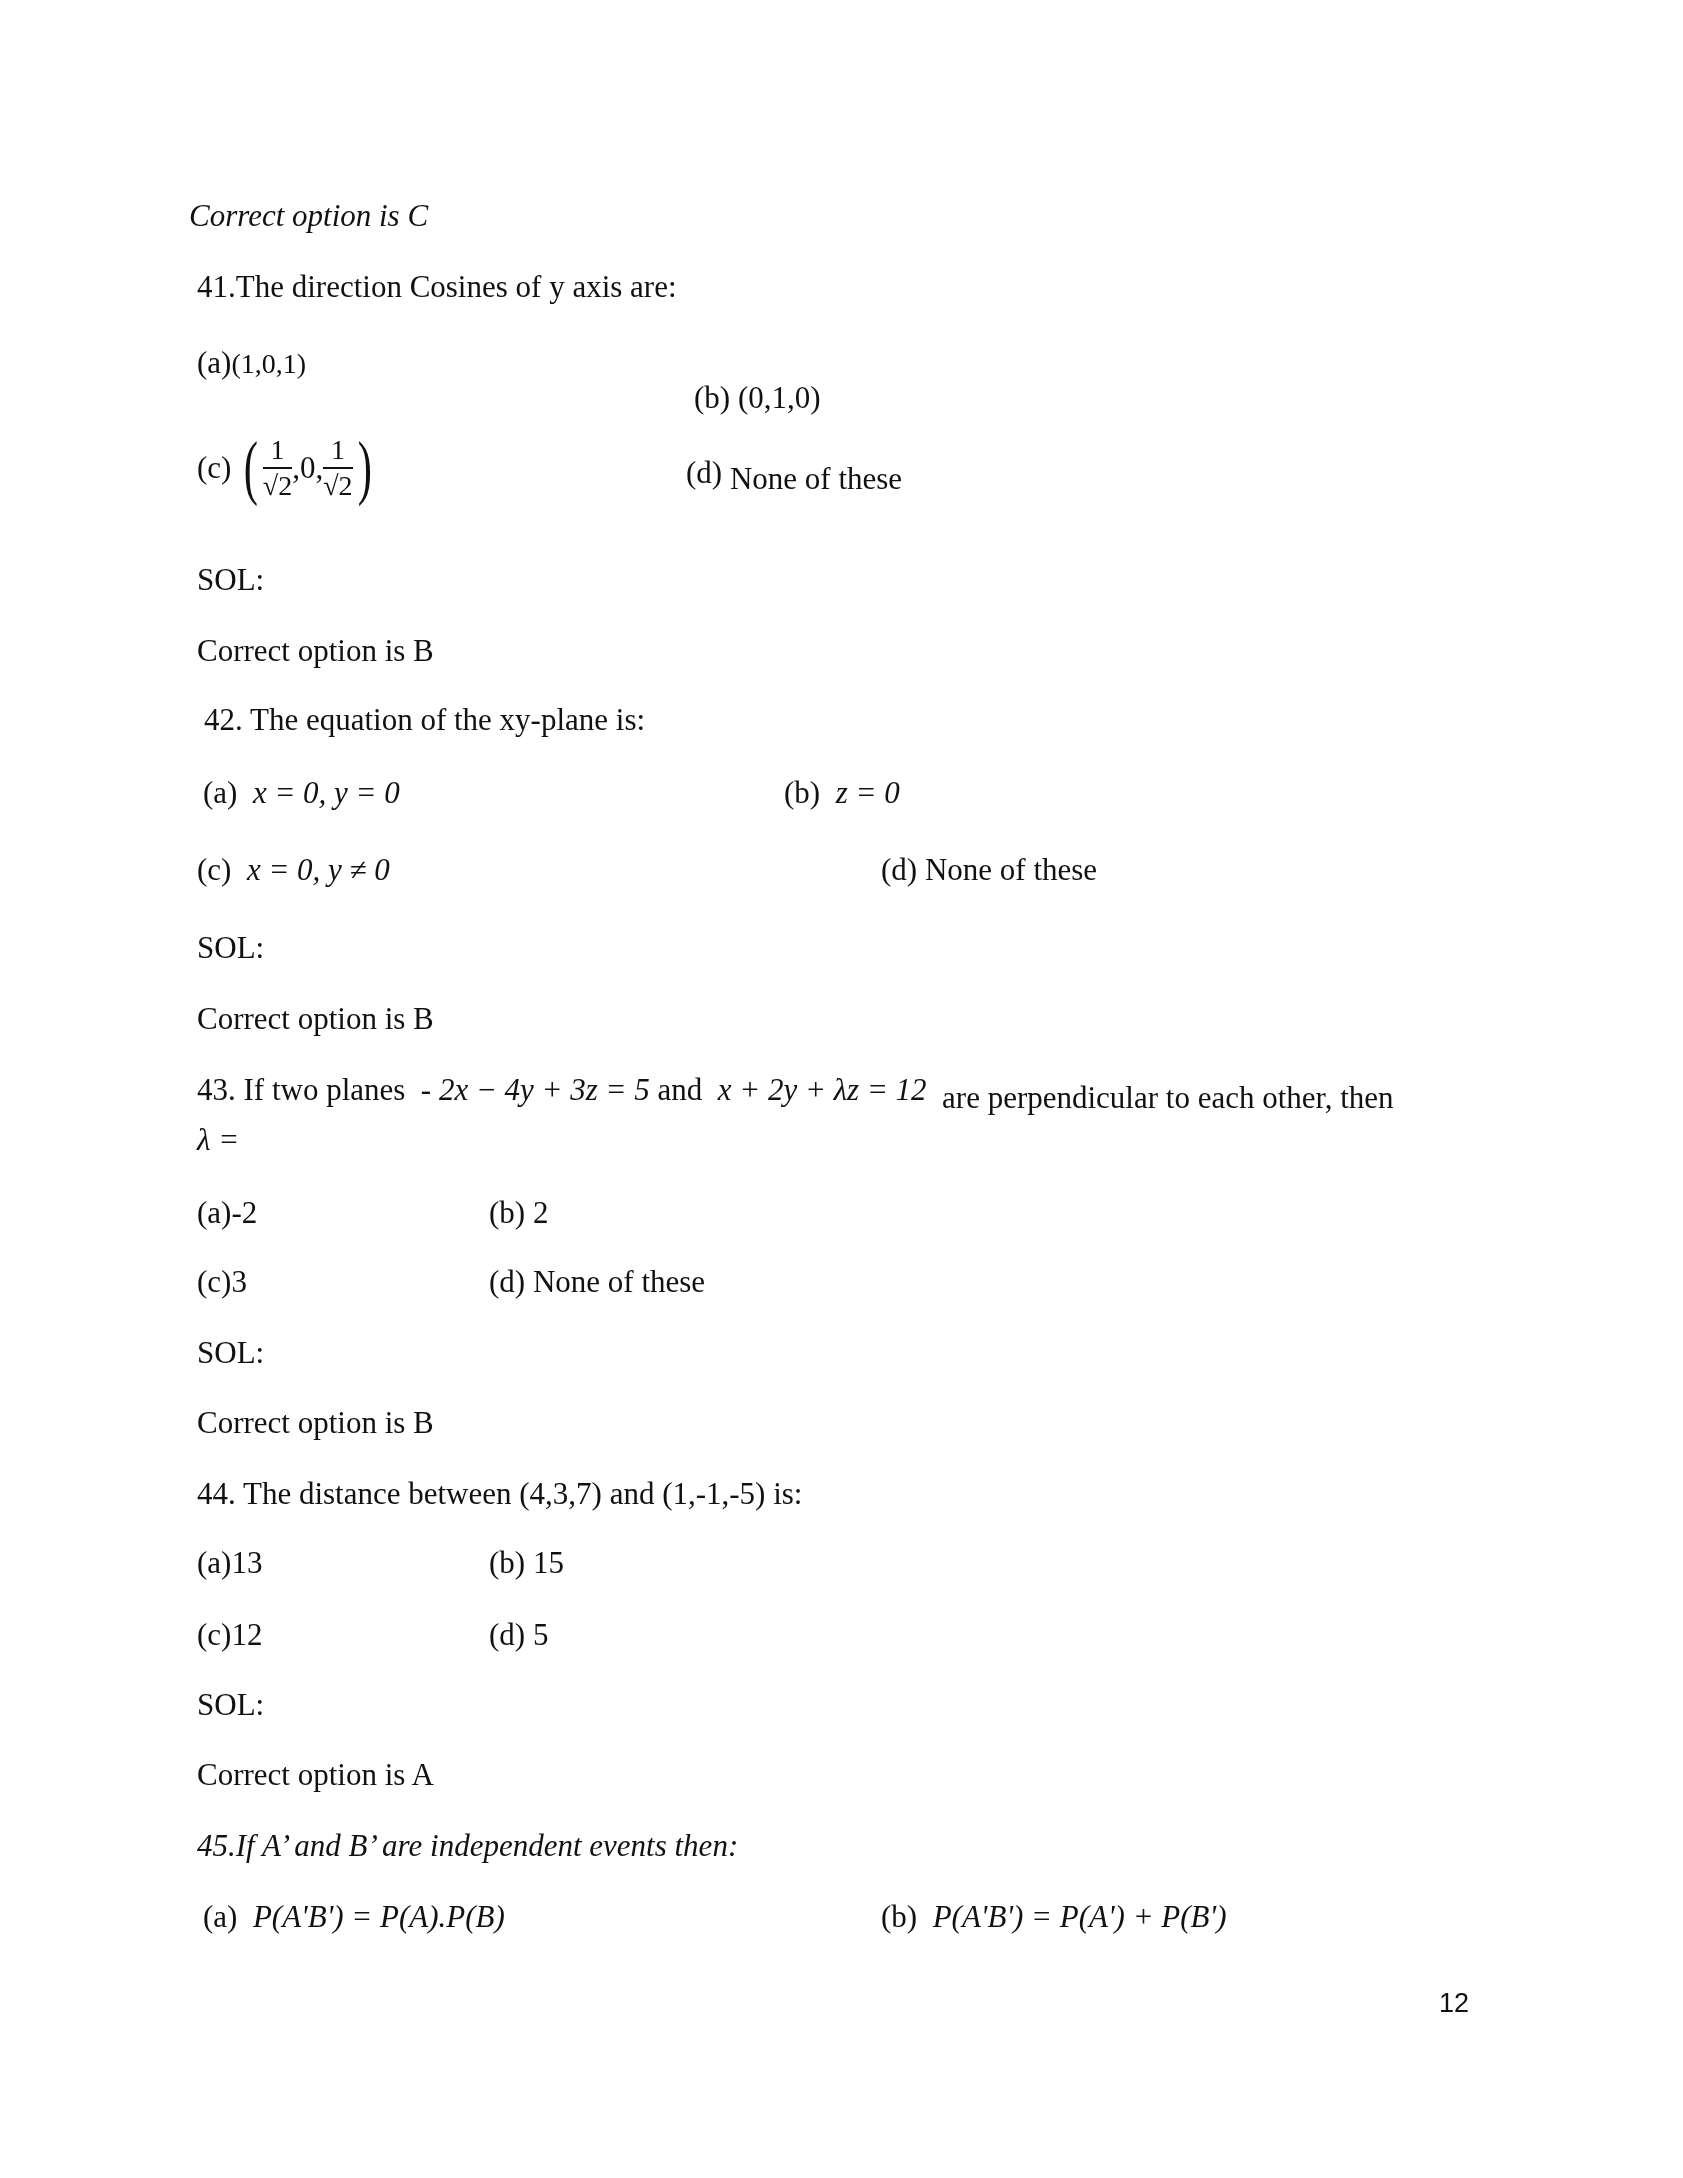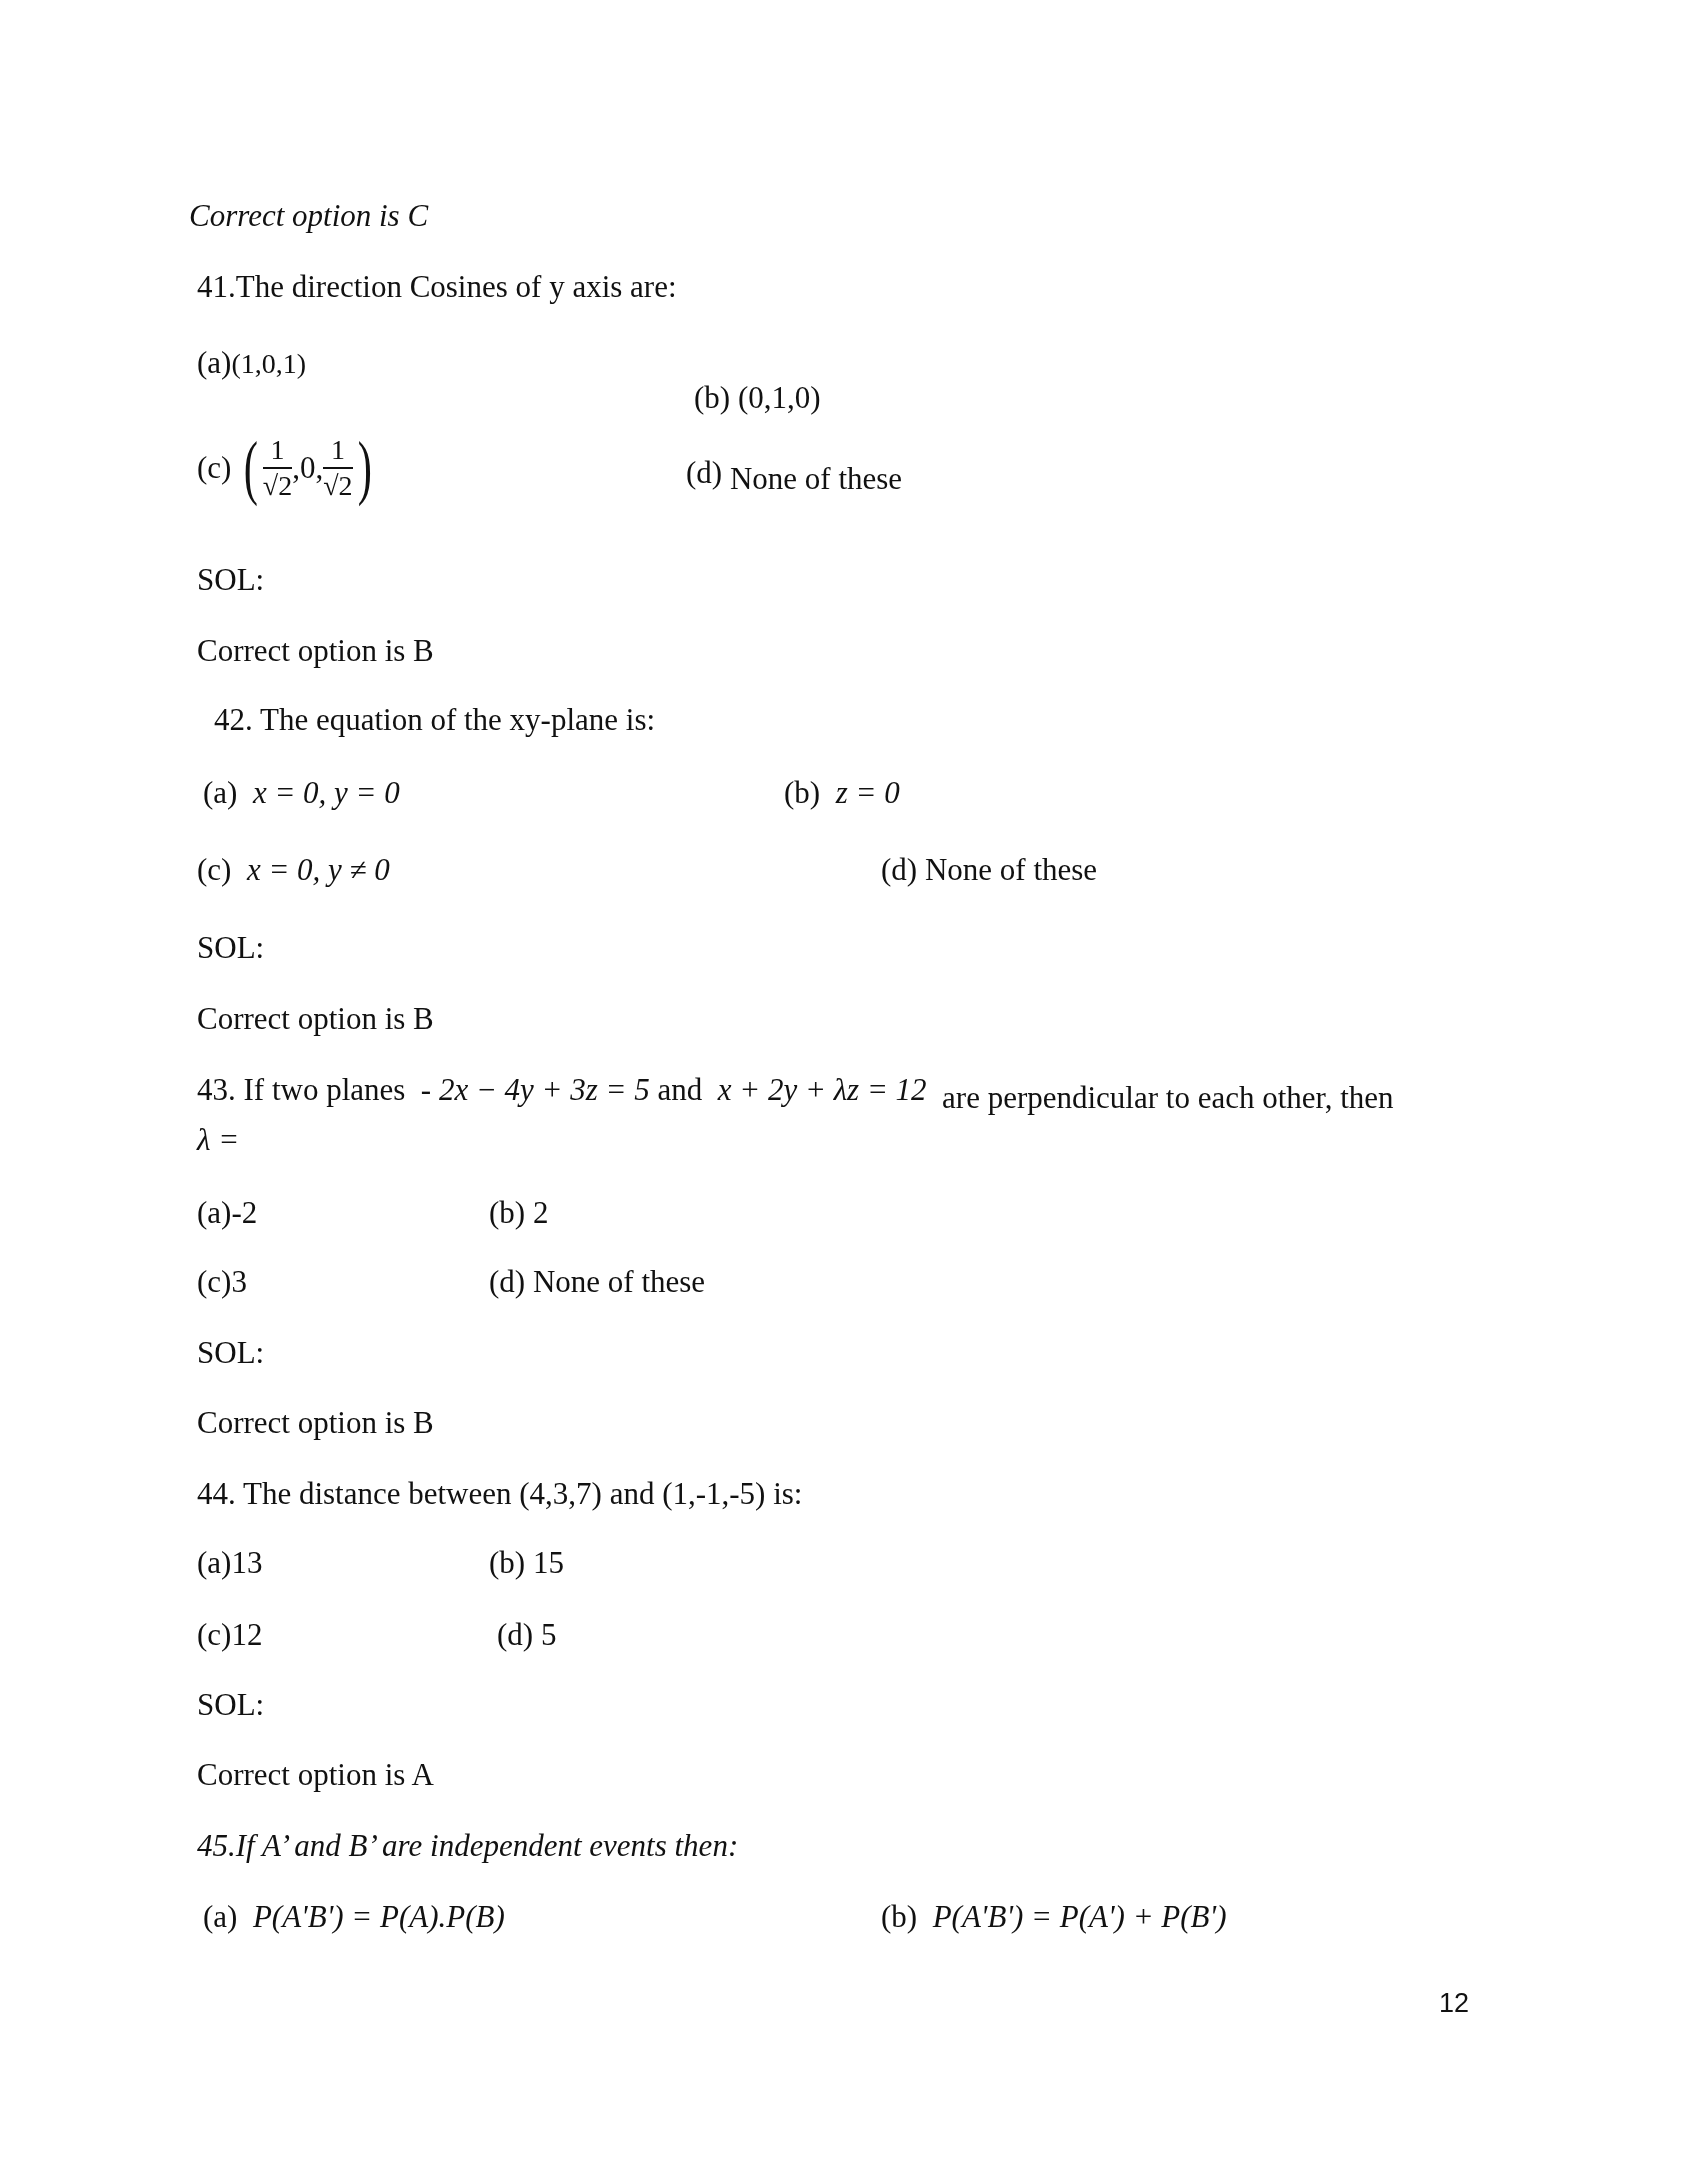--- a/index.html
+++ b/index.html
@@ -30,21 +30,21 @@
   <div class="ln" style="left:197px;top:432px;">
     <span style="vertical-align:middle;">(c)</span>
     <span class="bigp">(</span><span class="frac"><span class="num">1</span><span class="den">√2</span></span><span style="vertical-align:middle;">,0,</span><span class="frac"><span class="num">1</span><span class="den">√2</span></span><span class="bigp">)</span>
   </div>
   <div class="ln" style="left:686px;top:463px;">
     <span style="position:relative;top:-6px;">(d)</span> <span>None of these</span>
   </div>
   <div class="ln" style="left:197px;top:564px;">SOL:</div>
   <div class="ln" style="left:197px;top:635px;">Correct option is B</div>
 
-  <div class="ln" style="left:214px;top:704px;">42. The equation of the xy-plane is:</div>
+  <div class="ln" style="left:204px;top:704px;">42. The equation of the xy-plane is:</div>
   <div class="ln" style="left:203px;top:777px;">
     <span>(a)</span>&nbsp; <span class="m">x = 0, y = 0</span>
   </div>
   <div class="ln" style="left:784px;top:777px;">
     <span>(b)</span>&nbsp; <span class="m">z = 0</span>
   </div>
   <div class="ln" style="left:197px;top:854px;">
     <span>(c)</span>&nbsp; <span class="m">x = 0, y ≠ 0</span>
   </div>
   <div class="ln" style="left:881px;top:854px;">
@@ -75,21 +75,21 @@
   <div class="ln" style="left:197px;top:1478px;">44. The distance between (4,3,7) and (1,-1,-5) is:</div>
   <div class="ln" style="left:197px;top:1547px;">
     <span>(a)</span><span>13</span>
   </div>
   <div class="ln" style="left:489px;top:1547px;">
     <span>(b)</span> <span>15</span>
   </div>
   <div class="ln" style="left:197px;top:1619px;">
     <span>(c)</span><span>12</span>
   </div>
-  <div class="ln" style="left:489px;top:1619px;margin-left:8px;">
+  <div class="ln" style="left:489px;top:1619px;">
     <span>(d)</span> <span>5</span>
   </div>
   <div class="ln" style="left:197px;top:1689px;">SOL:</div>
   <div class="ln" style="left:197px;top:1759px;">Correct option is A</div>
 
   <div class="ln" style="left:197px;top:1830px;font-style:italic;">45.If A’ and B’ are independent events then:</div>
   <div class="ln" style="left:203px;top:1901px;">
     <span>(a)</span>&nbsp; <span class="m">P(A'B') = P(A).P(B)</span>
   </div>
   <div class="ln" style="left:881px;top:1901px;">

